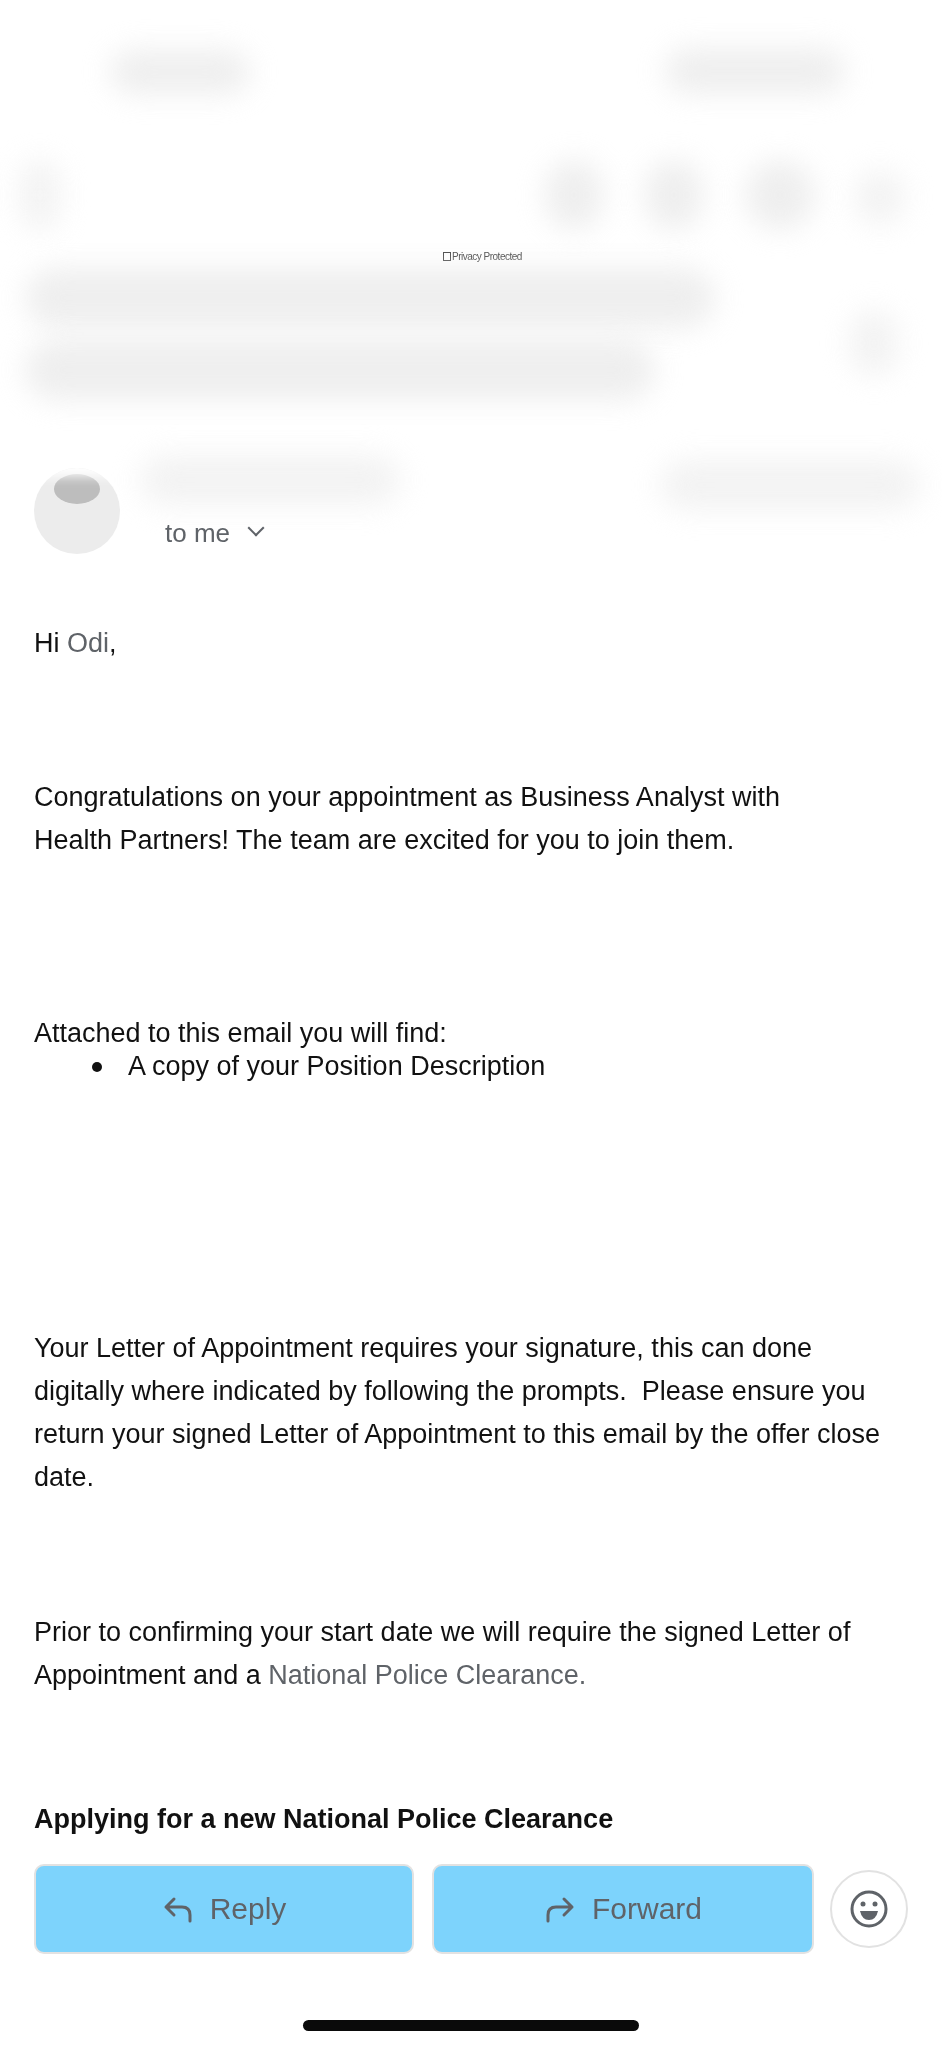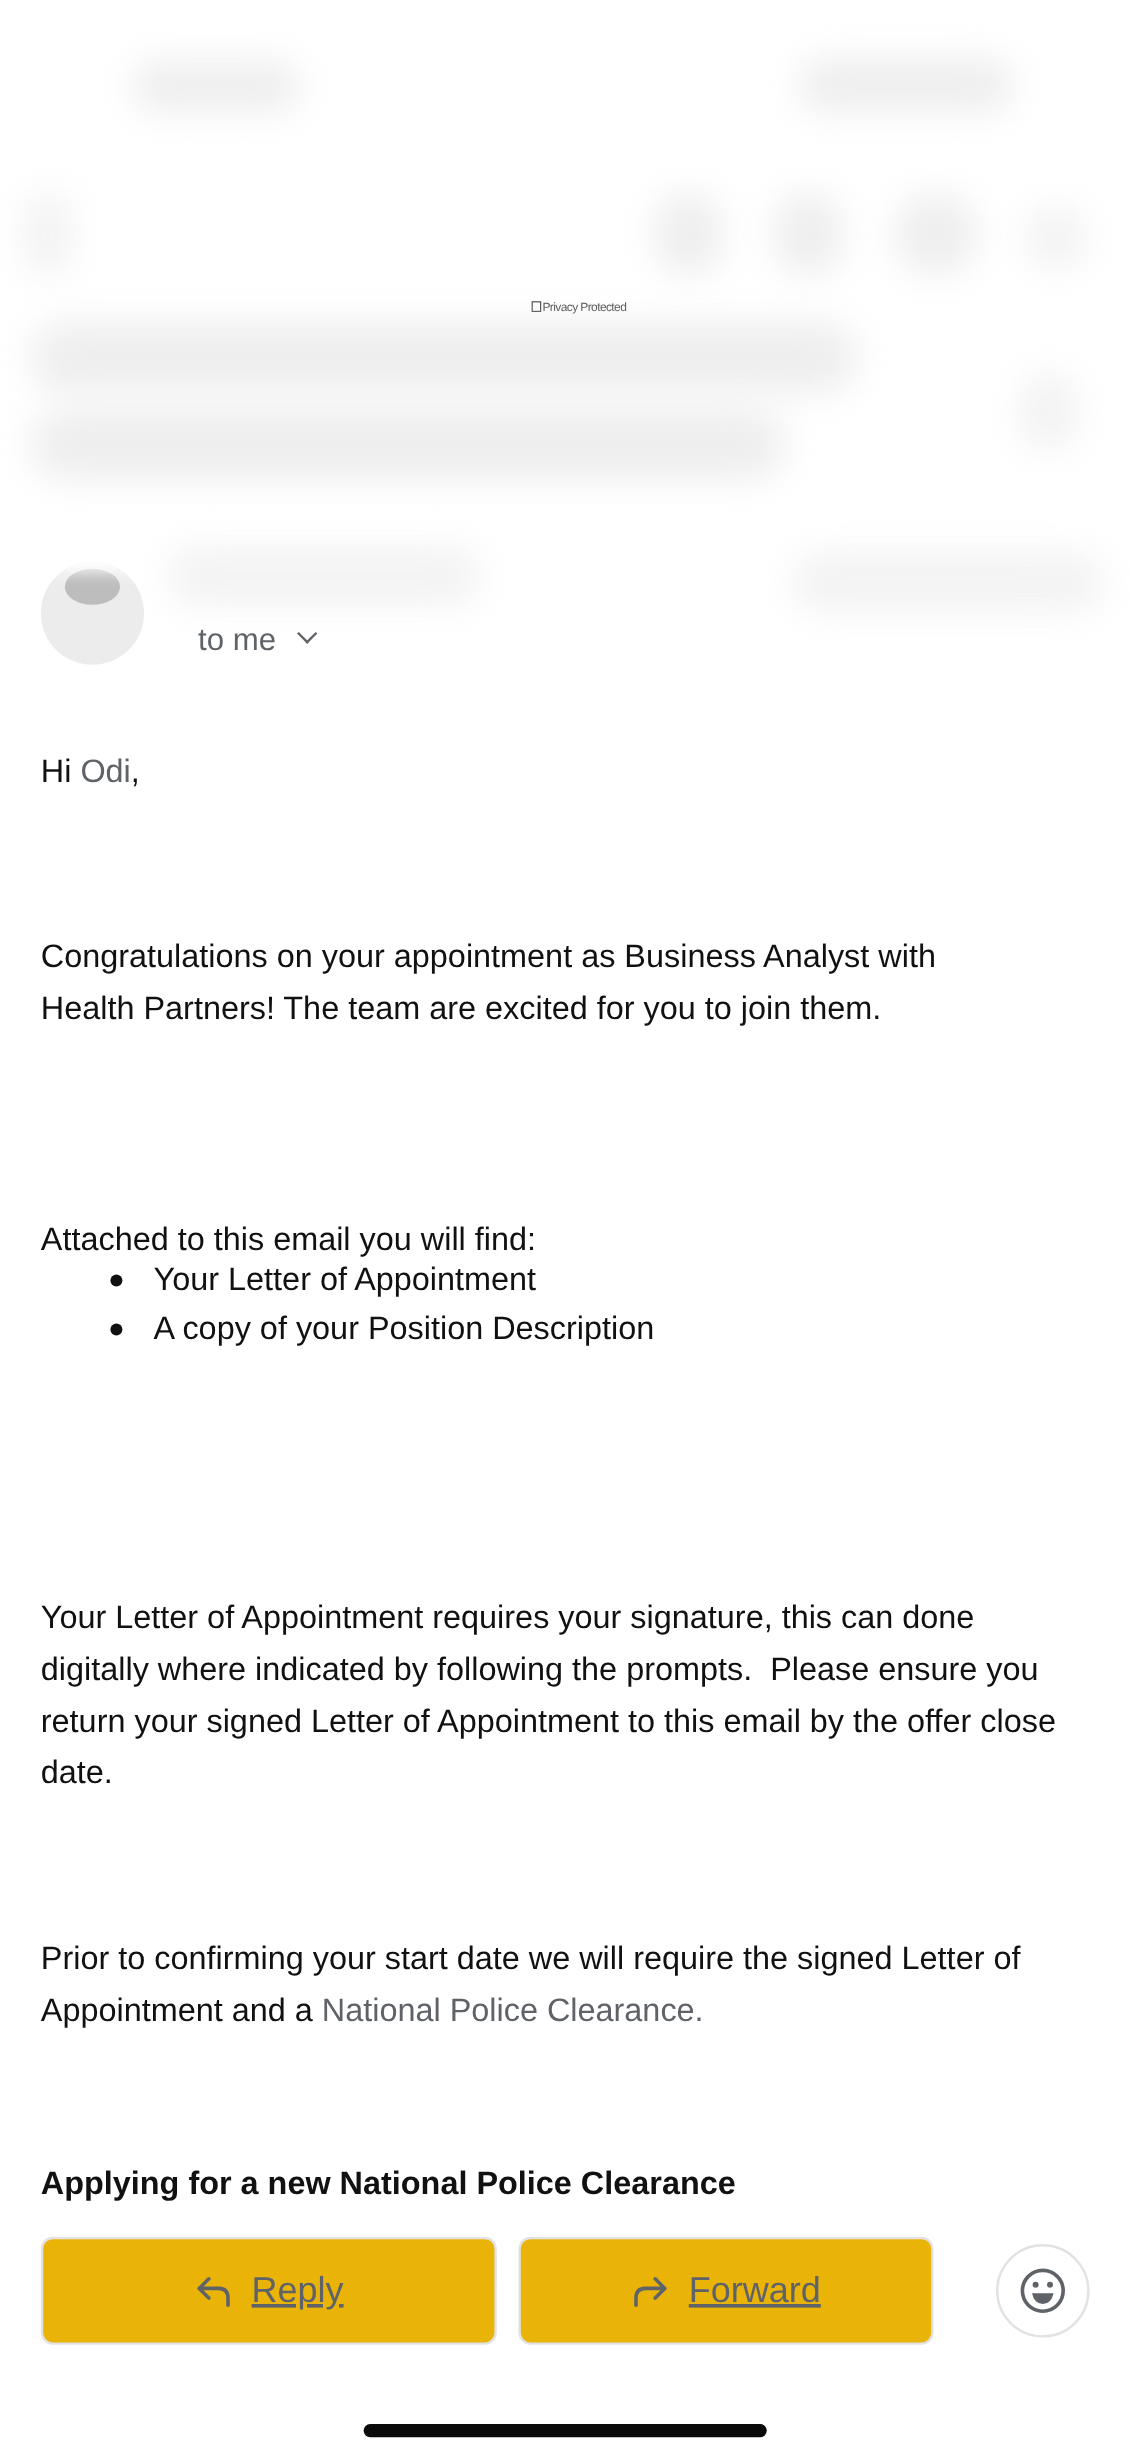--- a/index.html
+++ b/index.html
@@ -18,25 +18,25 @@
   .to-me { position:absolute; left:154px; top:518px; font-size:26px; color:#5f6368;margin-left:11px; }
   .to-me .chev { display:inline-block; margin-left:20px; width:10px; height:10px; border-right:2px solid #5f6368; border-bottom:2px solid #5f6368; transform:rotate(45deg); vertical-align:8px; }
 
   .body { position:absolute; left:34px; width:860px; font-size:27px; line-height:43px; color:#111; }
   .muted { color:#5f6368; }
   ul.bullets { position:absolute; left:34px; top:1046px; margin:0; padding:0 0 0 94px; font-size:27px; line-height:41px; list-style:none; }
   ul.bullets li { position:relative; }
   ul.bullets li::before { content:""; position:absolute; left:-36px; top:16px; width:10px; height:10px; border-radius:50%; background:#111; }
   .heading { position:absolute; left:34px; top:1804px; font-size:27px; font-weight:bold; color:#111; }
 
-  .btn { position:absolute; top:1864px; height:90px; border:2px solid #e2e2e2; border-radius:10px; background:#eab308;
-         display:flex; align-items:center; justify-content:center; font-size:30px; color:#5f6368; box-sizing:border-box;text-decoration:underline; }
+  .btn { position:absolute; top:1864px; height:90px; border:2px solid #e2e2e2; border-radius:10px; background:#7dd3fc;
+         display:flex; align-items:center; justify-content:center; font-size:30px; color:#5f6368; box-sizing:border-box; }
   .btn svg { margin-right:16px; }
   .reply { left:34px; width:380px; }
-  .forward { left:432px; width:346px; }
+  .forward { left:432px; width:382px; }
   .emoji { position:absolute; left:830px; top:1870px; width:78px; height:78px; border:2px solid #e2e2e2; border-radius:50%;
            box-sizing:border-box; display:flex; align-items:center; justify-content:center; }
   .home-bar { position:absolute; left:303px; top:2020px; width:336px; height:11px; border-radius:6px; background:#0a0a0a; }
 </style>
 </head>
 <body>
 
 <div class="blob" style="left:110px;top:50px;width:140px;height:44px;"></div>
 <div class="blob" style="left:665px;top:48px;width:180px;height:46px;"></div>
 <div class="blob light" style="left:20px;top:160px;width:40px;height:70px;"></div>
@@ -61,21 +61,20 @@
 
 <div class="body" style="top:622px;">
   <span>Hi </span><span class="muted">Odi</span><span>,</span>
 </div>
 
 <div class="body" style="top:776px;width:830px;">Congratulations on your appointment as Business Analyst with Health Partners! The team are excited for you to join them.</div>
 
 <div class="body" style="top:1012px;">Attached to this email you will find:</div>
 
 <ul class="bullets">
-  <li>Your Letter of Appointment</li>
   <li>A copy of your Position Description</li>
 </ul>
 
 <div class="body" style="top:1327px;width:855px;white-space:pre-wrap;">Your Letter of Appointment requires your signature, this can done digitally where indicated by following the prompts.  Please ensure you return your signed Letter of Appointment to this email by the offer close date.</div>
 
 <div class="body" style="top:1611px;width:870px;">
   <span>Prior to confirming your start date we will require the signed Letter of Appointment and a </span><span class="muted">National Police Clearance.</span>
 </div>
 
 <div class="heading">Applying for a new National Police Clearance</div>

